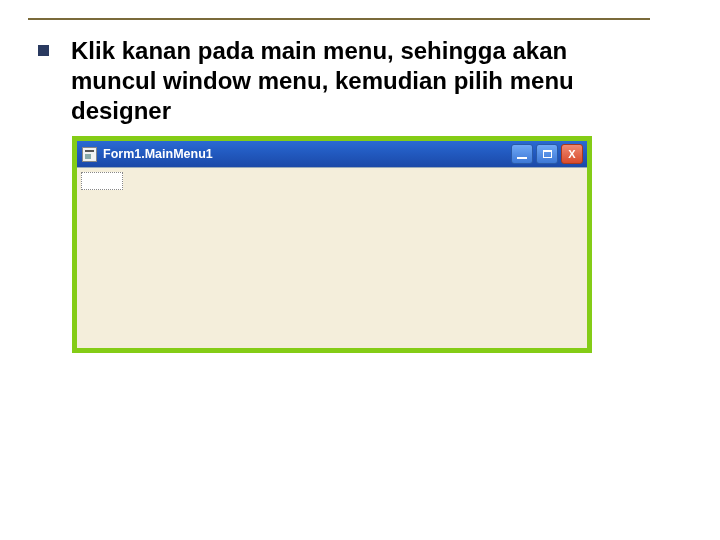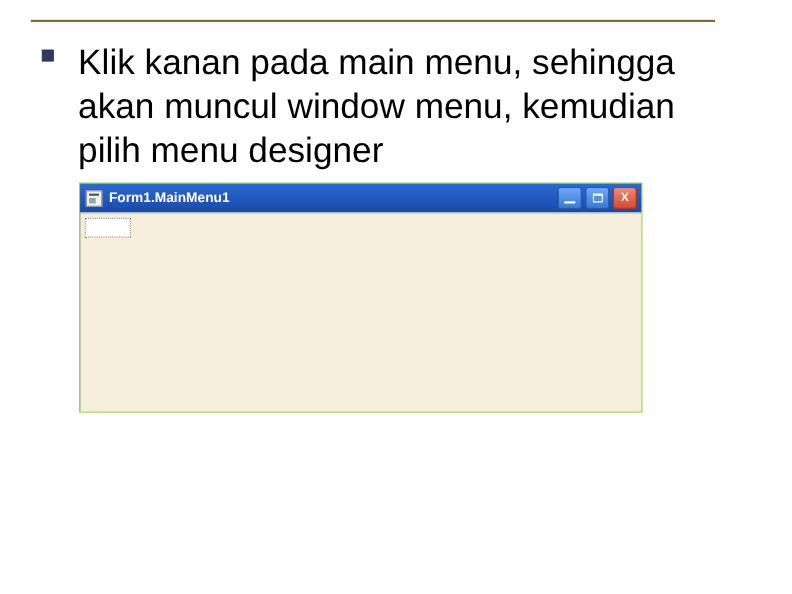--- a/index.html
+++ b/index.html
@@ -32,32 +32,33 @@
   .bullet-glyph {
     width: 11px;
     height: 11px;
     background: #2a3a60;
     margin-top: 9px;
     margin-left: 18px;
     margin-right: 22px;
     flex: 0 0 auto;
   }
   .bullet-text {
-    font-size: 32px;
+    font-size: 24px;
     line-height: 1.25;
     max-width: 560px;
+    font-weight: bold;
   }
   .window-wrap {
     margin: 8px 0 18px 52px;
     width: 510px;
     box-sizing: border-box;
   }
   .win {
     width: 100%;
-    border: 1px solid #84cc16;
+    border: 5px solid #84cc16;
     background: #ffffff;
     box-shadow: 0 0 0 1px #000 inset;
   }
   .titlebar {
     height: 26px;
     background: linear-gradient(to bottom, #2a6ad3 0%, #225ac0 45%, #1b49a8 100%);
     display: flex;
     align-items: center;
     padding: 0 4px 0 5px;
     color: #fff;

